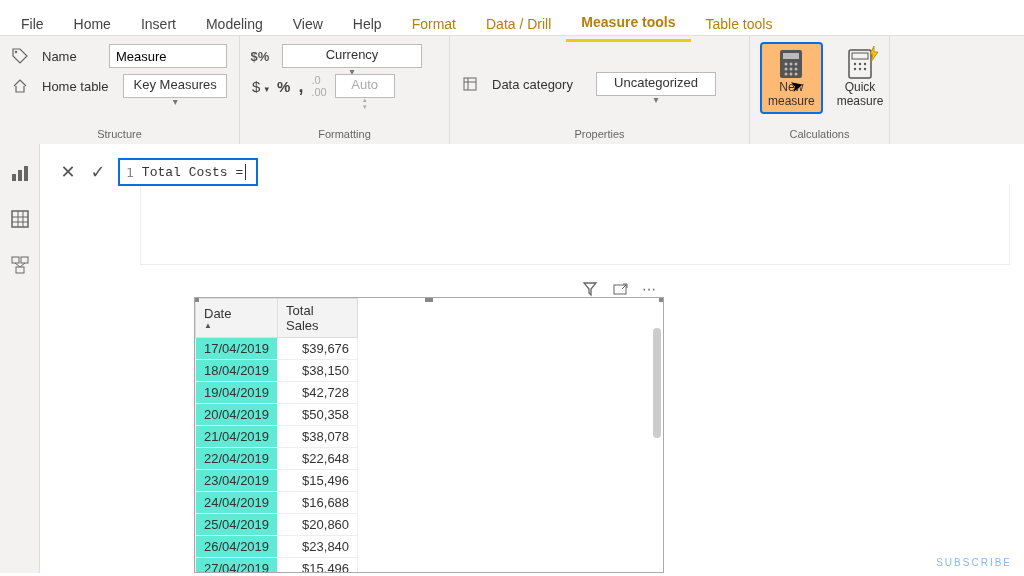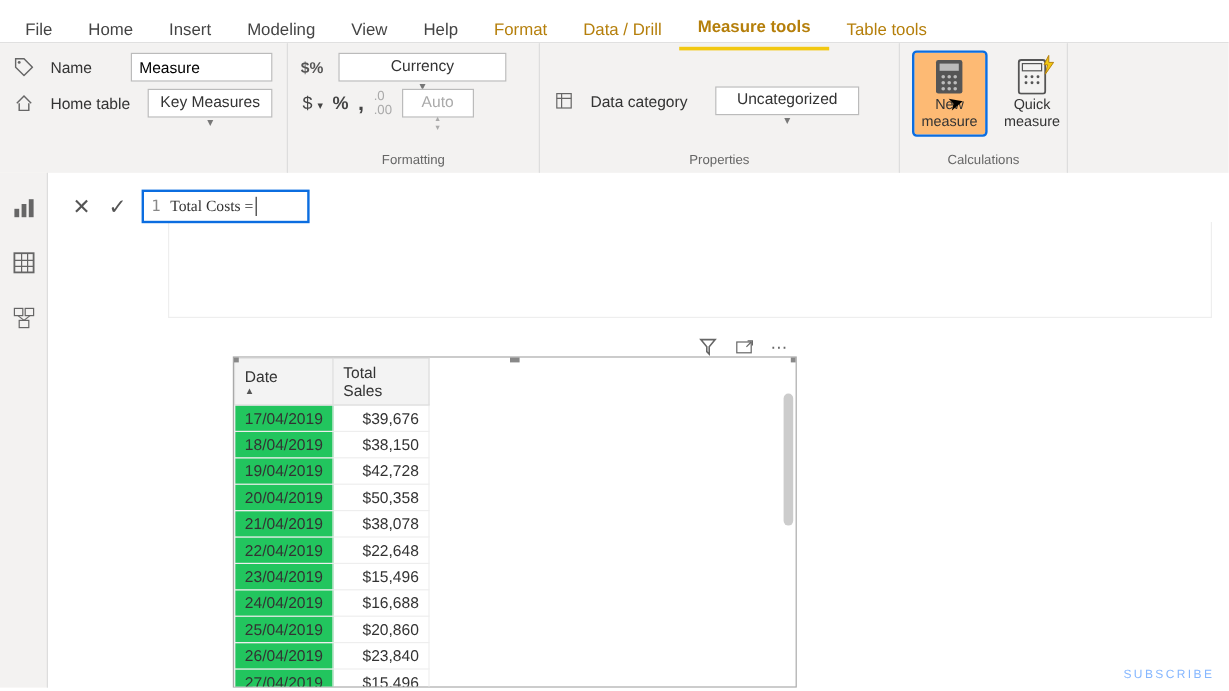--- a/index.html
+++ b/index.html
@@ -47,21 +47,21 @@
   .visual-box { border: 1px solid #aaa; height: 276px; position: relative; overflow: hidden; }
   .handle { position: absolute; width: 8px; height: 8px; background: #888; }
   .handle.tl { top: -4px; left: -4px; } .handle.tr { top: -4px; right: -4px; }
   .handle.tm { top: -4px; left: 50%; transform: translateX(-50%); }
   .scrollbar-v { position: absolute; right: 2px; top: 30px; width: 8px; height: 110px; background: #ccc; border-radius: 4px; }
 
   table.data { border-collapse: collapse; font-size: 13px; }
   table.data th { background: #f3f3f3; border: 1px solid #ddd; padding: 4px 8px; text-align: left; font-weight: 400; }
   table.data th .sort { font-size: 8px; color: #555; display: block; }
   table.data td { border: 1px solid #eee; padding: 3px 8px; }
-  table.data td:first-child { background: #22c55e; }
+  table.data td:first-child { background: #5eead4; }
   table.data td:nth-child(2) { text-align: right; width: 80px; }
   table.data th:first-child { width: 80px; }
   table.data th:nth-child(2) { width: 80px; }
 
   .mouse-cursor { position: absolute; top: 76px; left: 790px; font-size: 16px; pointer-events: none; color: #000; transform: rotate(-15deg); }
   .watermark { position: absolute; bottom: 8px; right: 12px; font-size: 10px; color: #86b7ff; letter-spacing: 2px; }
   svg { display: block; }
 </style>
 </head>
 <body>
@@ -99,20 +99,21 @@
               <path d="M2 8 L8 2 L14 8 M4 8 V14 H12 V8" fill="none" stroke="#666" stroke-width="1.2"></path>
             </svg>
         </span>
         <label>Home table</label>
         <div class="sel" style="width:118px">
           <span>Key Measures</span>
           <span class="caret">▾</span>
         </div>
       </div>
     </div>
+    <div class="ribbon-group-label">Structure</div>
   </div>
 
   <div class="ribbon-group" style="width:210px">
     <div class="ribbon-group-content">
       <div class="field-row">
         <span class="icon" style="font-weight:bold;">$%</span>
         <div class="sel" style="width:140px">
           <span>Currency</span>
           <span class="caret">▾</span>
         </div>
@@ -226,21 +227,21 @@
           <line x1="16" y1="9" x2="11" y2="13" stroke="#666"></line>
         </svg>
     </div>
   </div>
   <div class="formula-bar">
     <div class="fb-row">
       <span class="fb-btn">✕</span>
       <span class="fb-btn">✓</span>
       <div class="fb-input">
         <span class="ln">1</span>
-        <span style="font-family:Liberation Serif, serif">Total Costs =</span>
+        <span style="font-family:Liberation Mono, monospace">Total Costs =</span>
         <span class="cursor"></span>
       </div>
     </div>
     <div class="fb-canvas"></div>
 
     <div class="visual-area">
       <div class="visual-toolbar">
         <span>
           <svg width="16" height="16">
               <path d="M2 2 H14 L9 8 V14 L7 12 V8 Z" fill="none" stroke="#666" stroke-width="1.3"></path>

